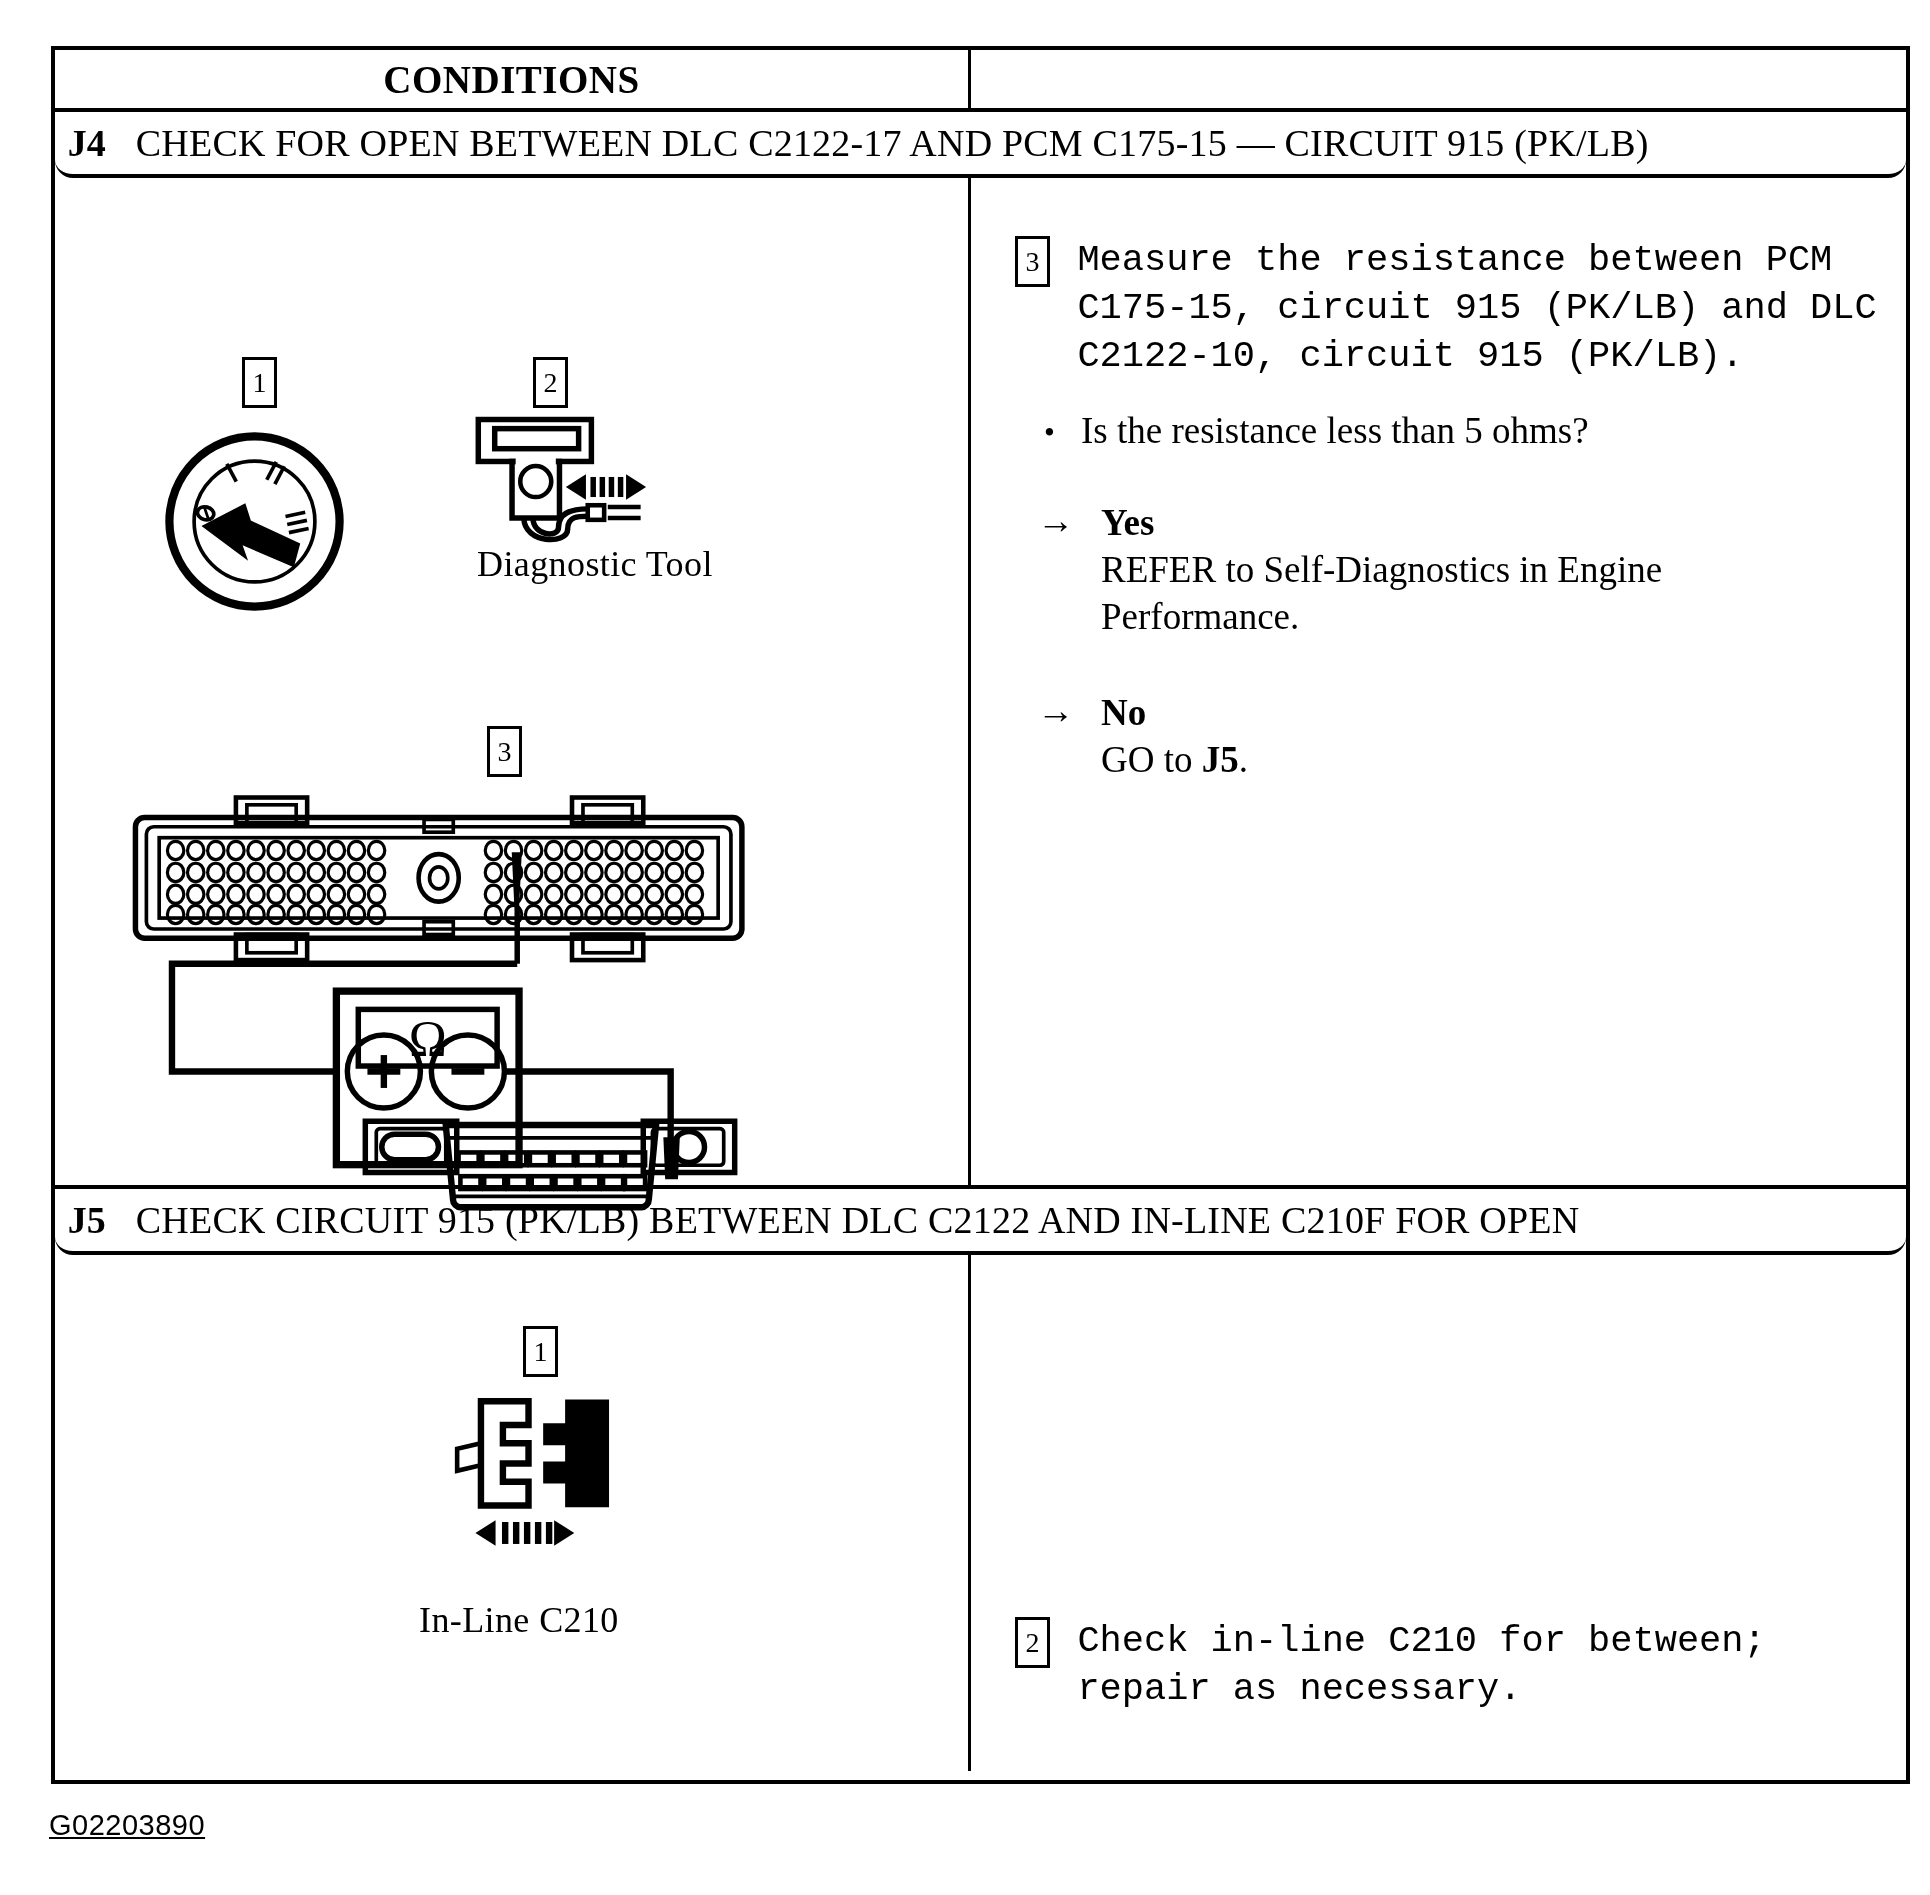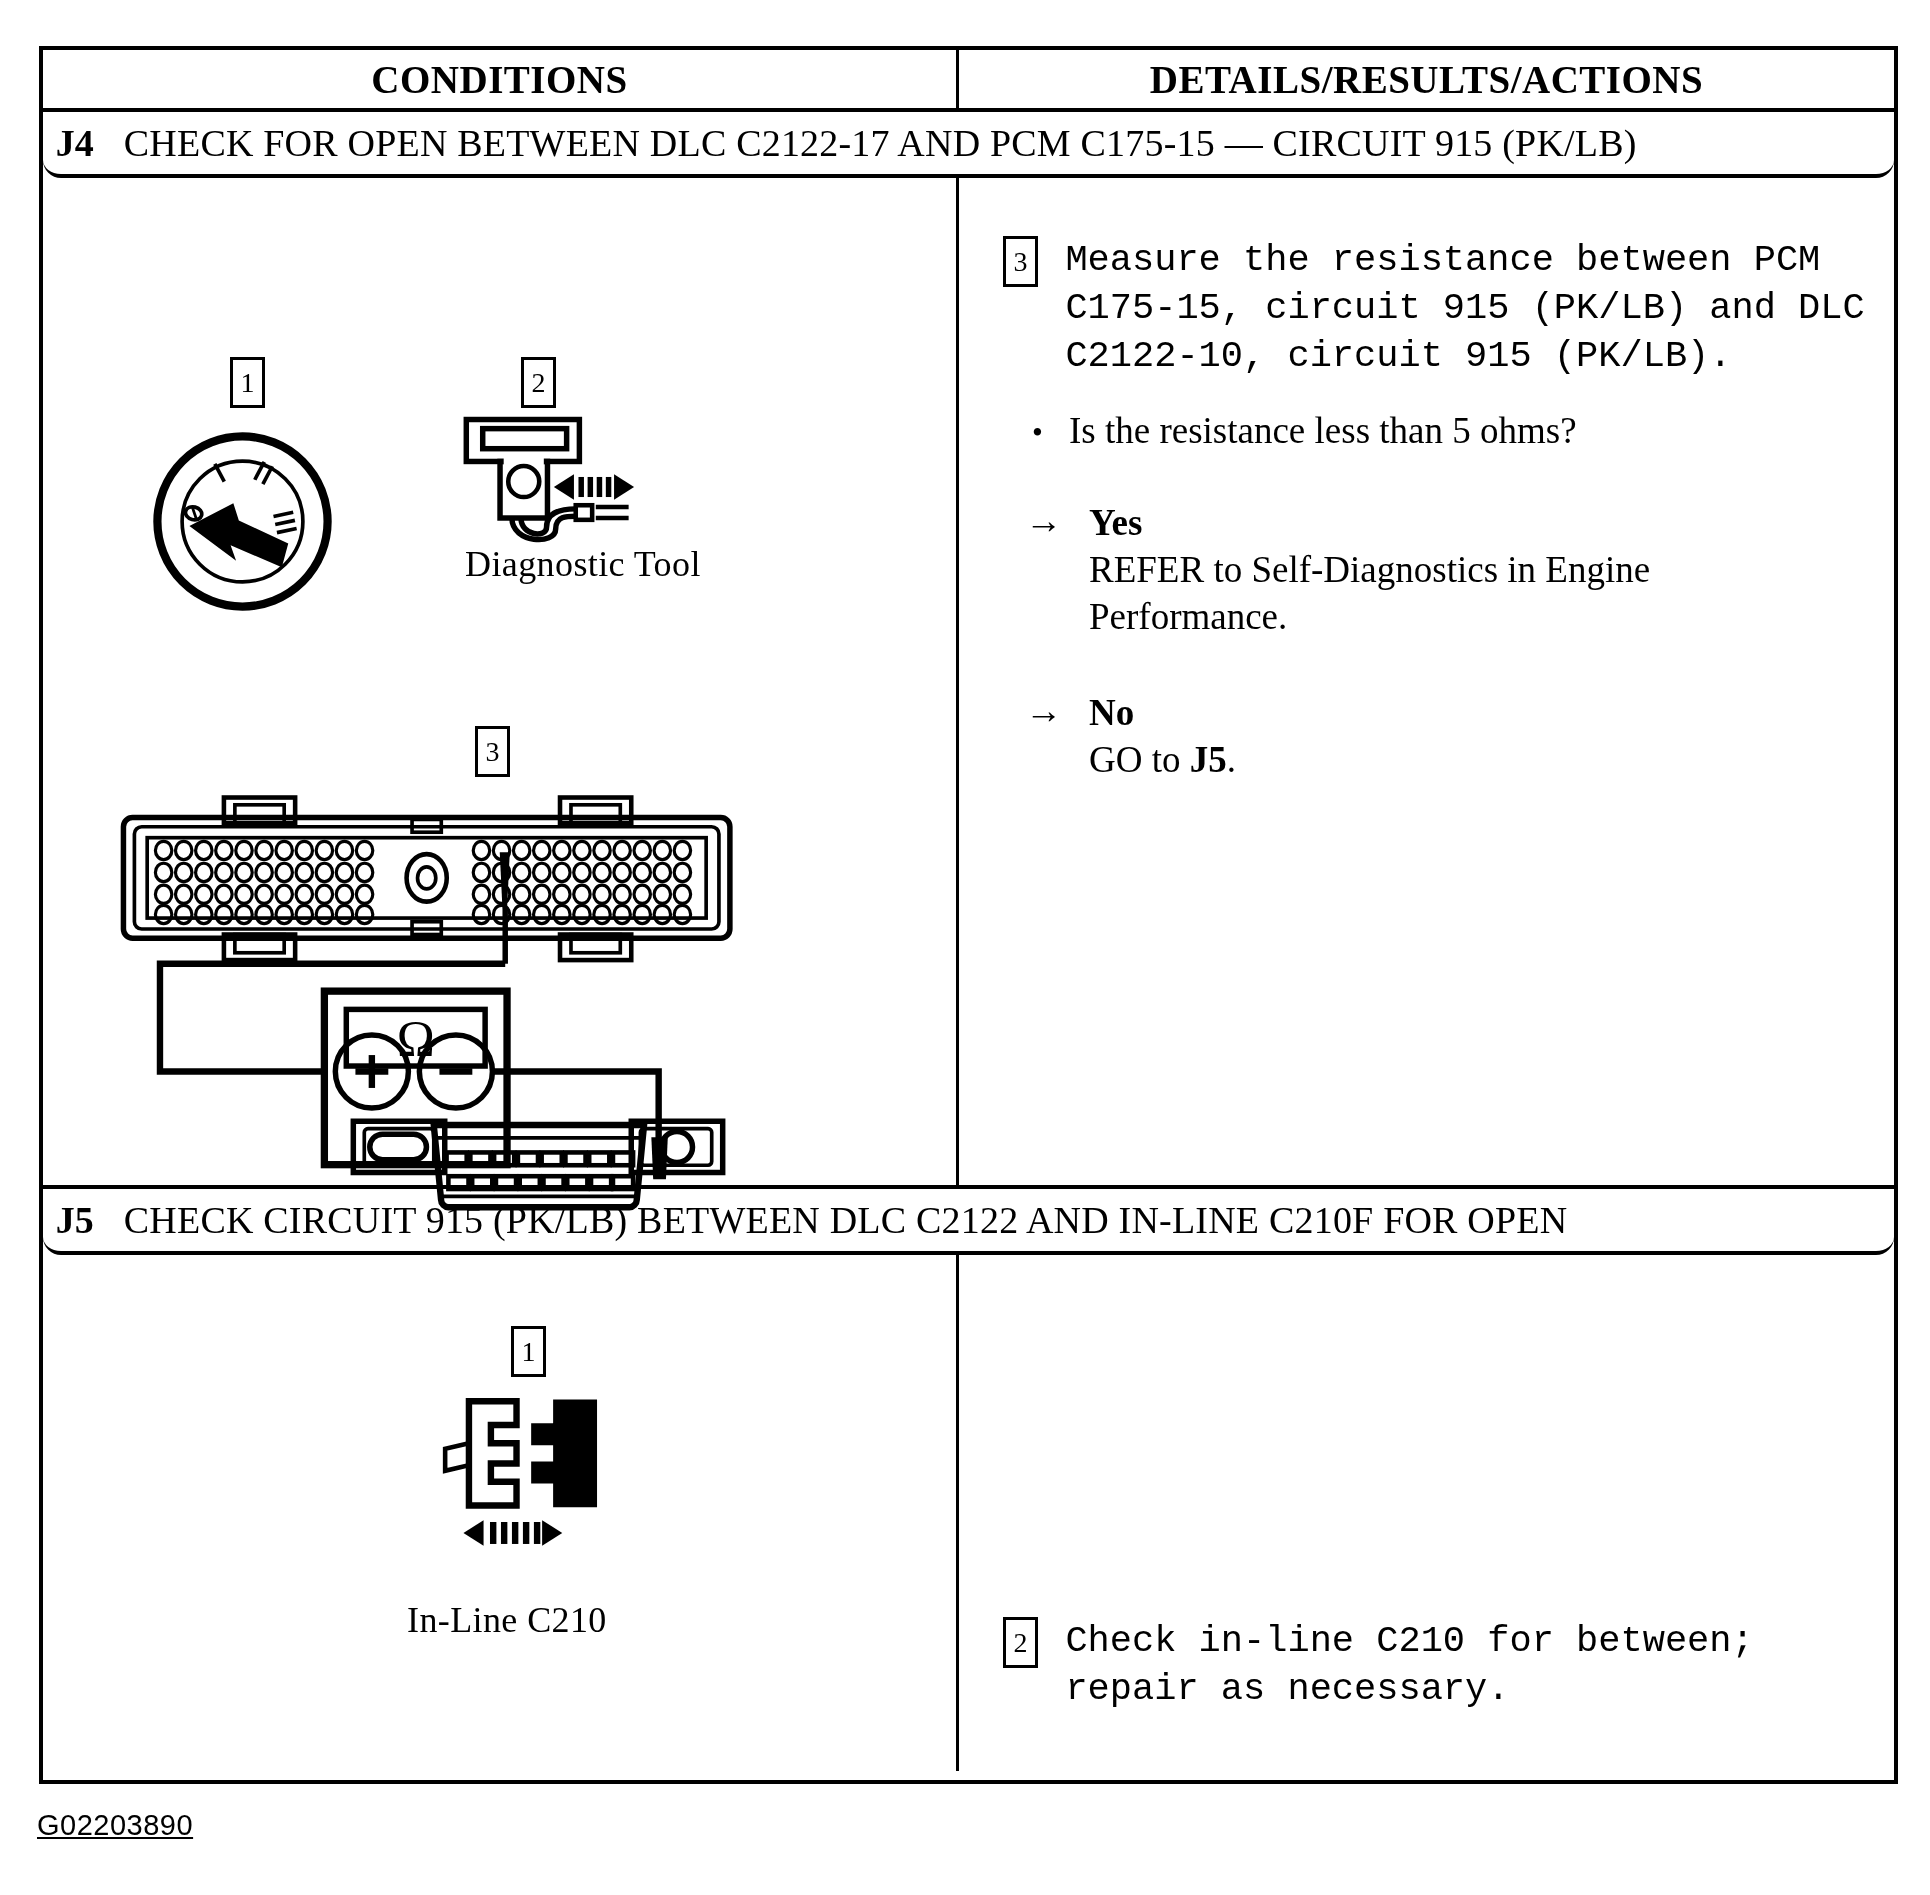--- a/index.html
+++ b/index.html
@@ -11,21 +11,21 @@
     width: 1931px;
     height: 1895px;
     font-family: "Liberation Serif", serif;
     color: #000000;
     position: relative;
     overflow: hidden;
   }
 
   .page {
     position: absolute;
-    left: 4px; top: 0;
+    left: 16px; top: 0;
     width: 1802px;
     height: 1895px;
     padding-left: 48px;
   }
 
   
   .diag-table {
     position: absolute;
     left: 35px;
     top: 46px;
@@ -188,23 +188,20 @@
 </head>
 <body>
 
 <div class="page">
 
   <div class="diag-table">
 
     <div class="row head-row">
       <div class="head-cell left">
         <span class="head-text">CONDITIONS</span>
-      </div>
-      <div class="head-cell right">
-        <span class="head-text">DETAILS/RESULTS/ACTIONS</span>
       </div>
     </div>
 
     <div class="row step-row">
       <span class="step-id">J4</span>
       <span class="step-title">CHECK FOR OPEN BETWEEN DLC C2122-17 AND PCM C175-15 — CIRCUIT 915 (PK/LB)</span>
     </div>
 
     <div class="row body-row j4">
 

